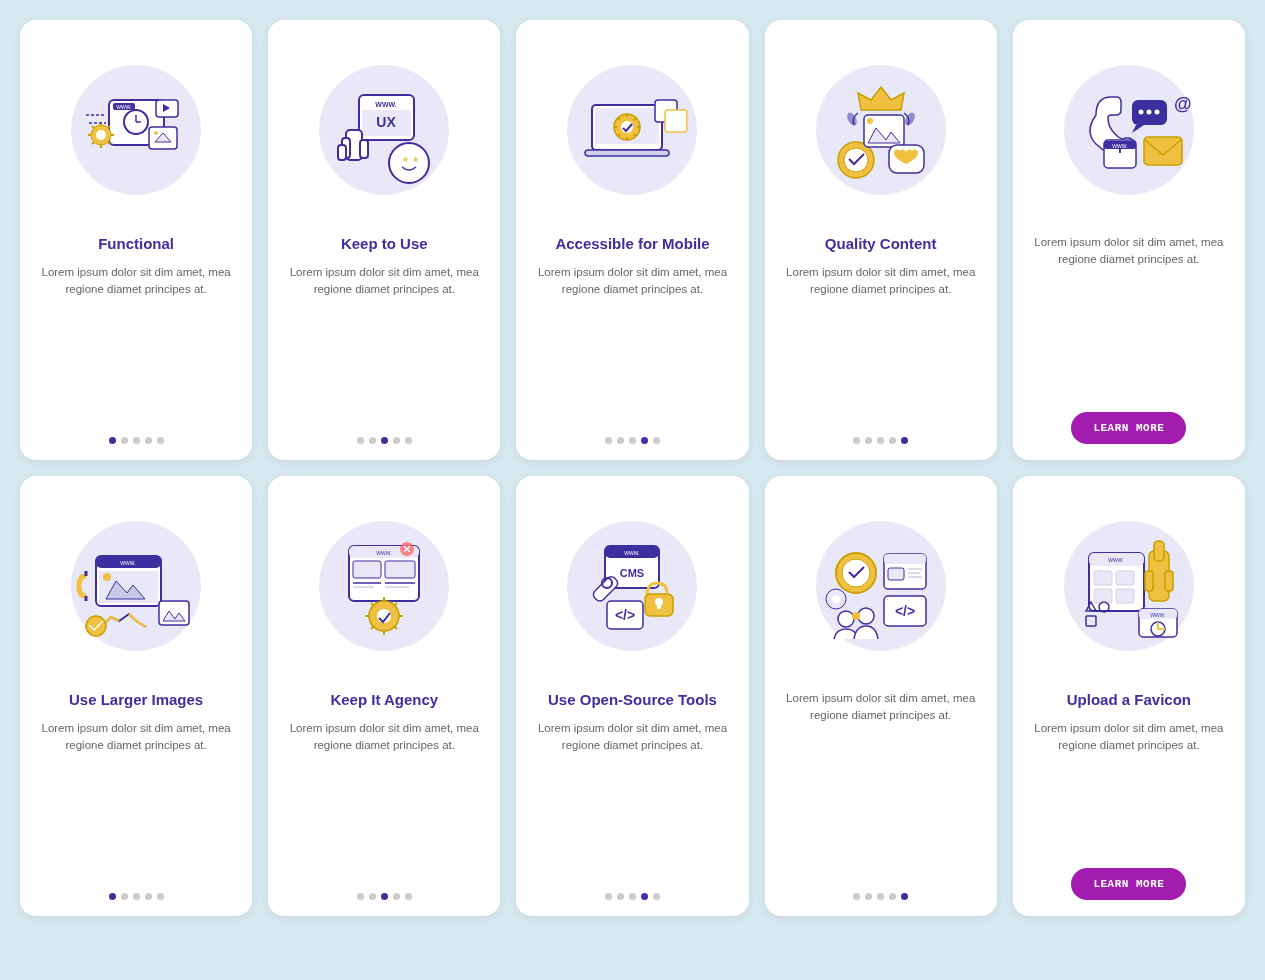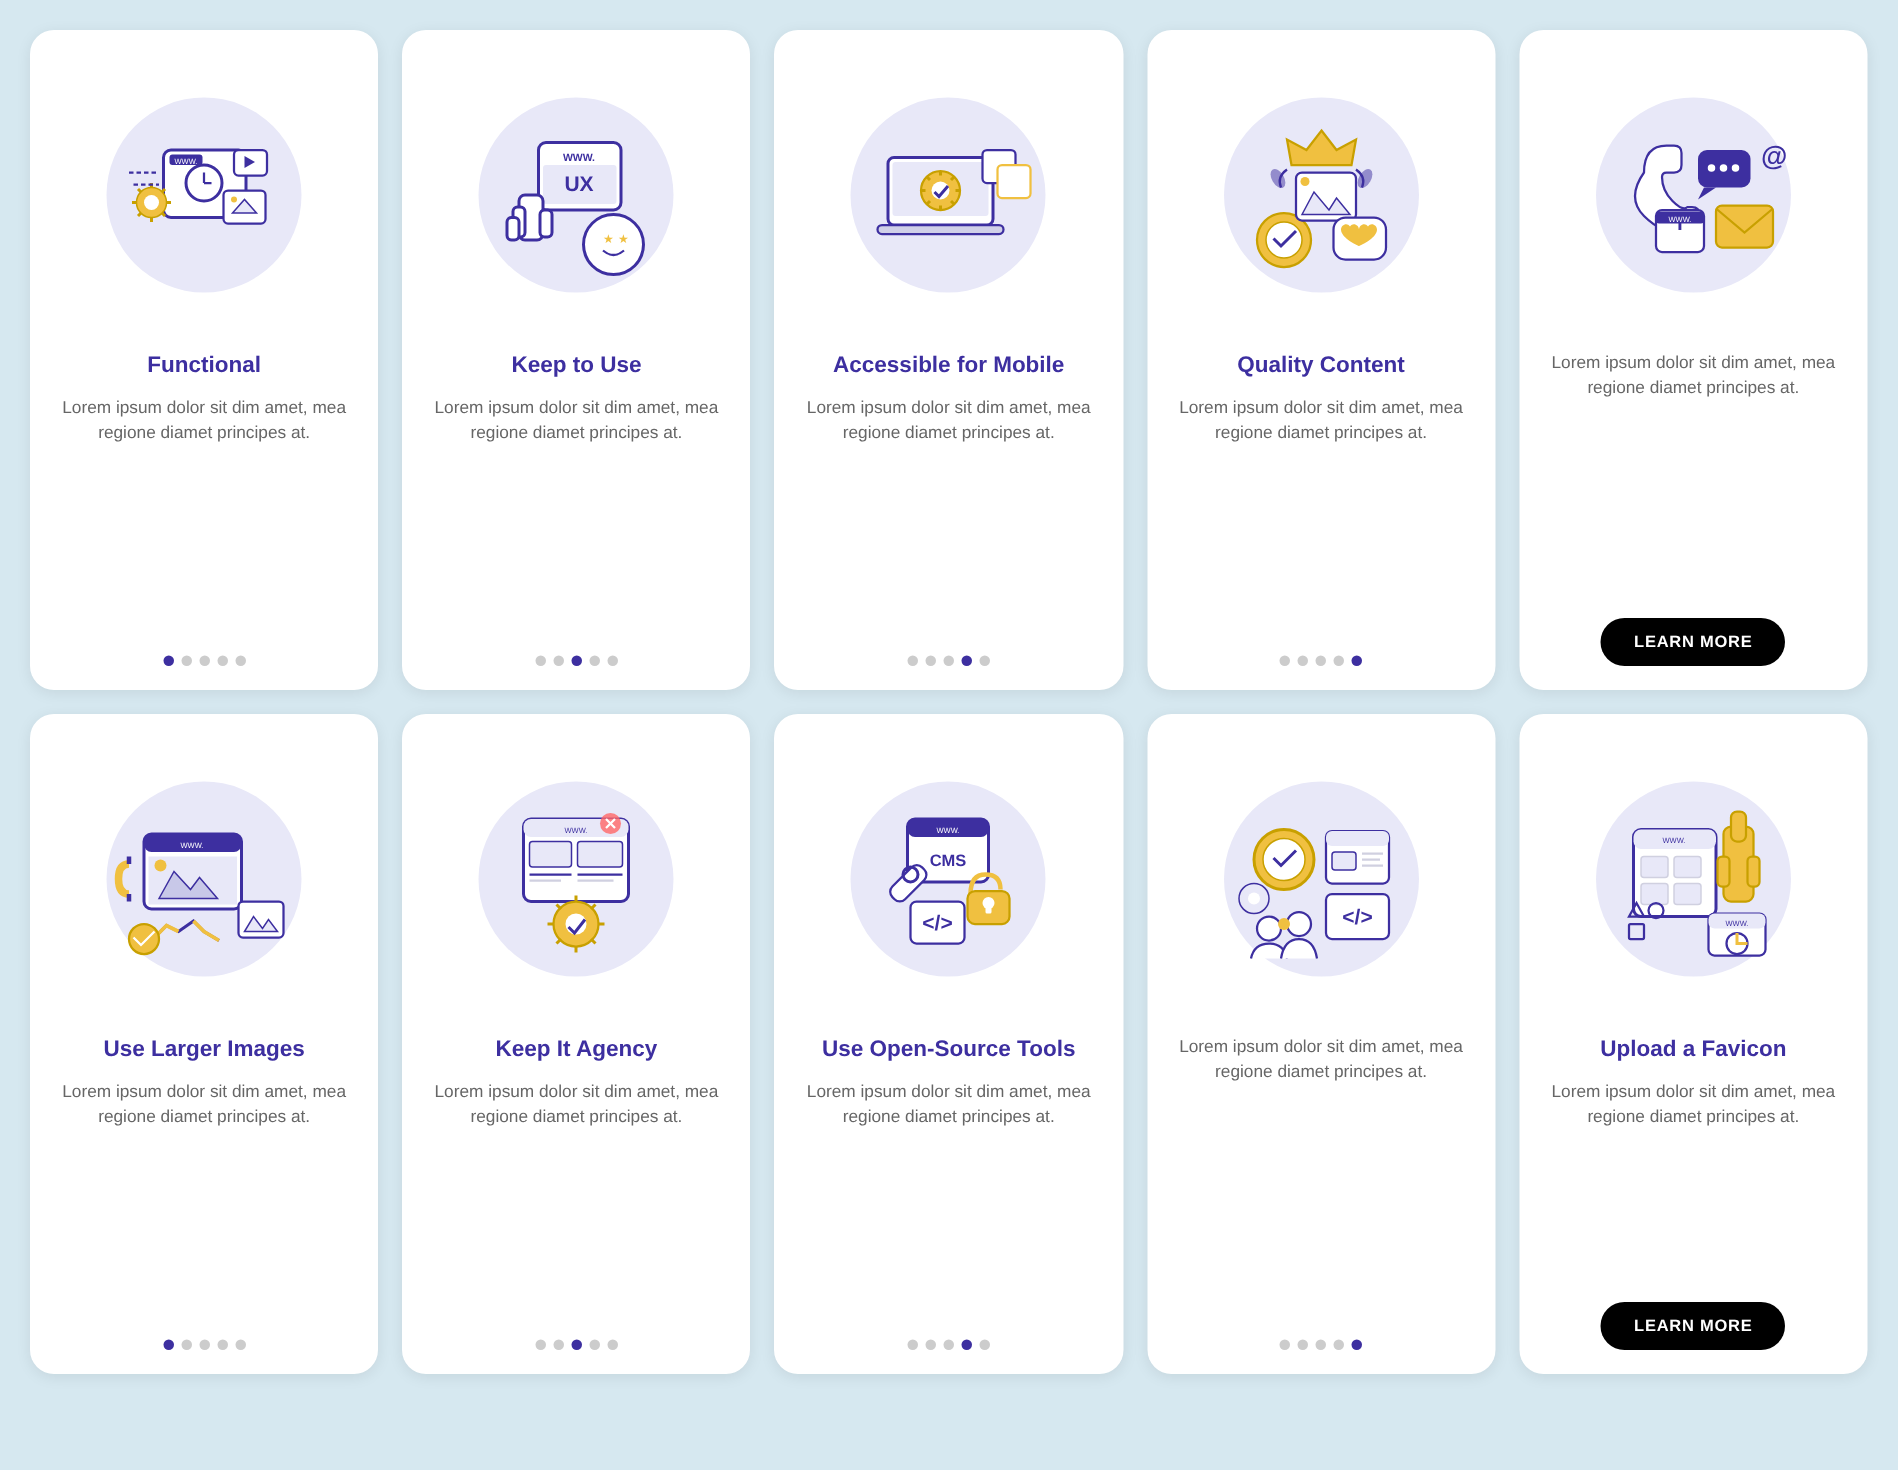--- a/index.html
+++ b/index.html
@@ -60,30 +60,31 @@
       width: 7px;
       height: 7px;
       border-radius: 50%;
       background: #ccc;
     }
     .dot.active {
       background: #3d2fa0;
     }
     .learn-btn {
       margin-top: 14px;
-      background: #000000;
+      background: #a21caf;
       color: #fff;
       border: none;
       border-radius: 20px;
       padding: 10px 22px;
       font-size: 11px;
       font-weight: 700;
       letter-spacing: 0.5px;
       cursor: pointer;
       text-transform: uppercase;
+      font-family: Liberation Mono, monospace;
     }
 
     
     .icon-svg {
       width: 170px;
       height: 170px;
     }
     .circle-bg {
       fill: #e8e8f8;
     }

